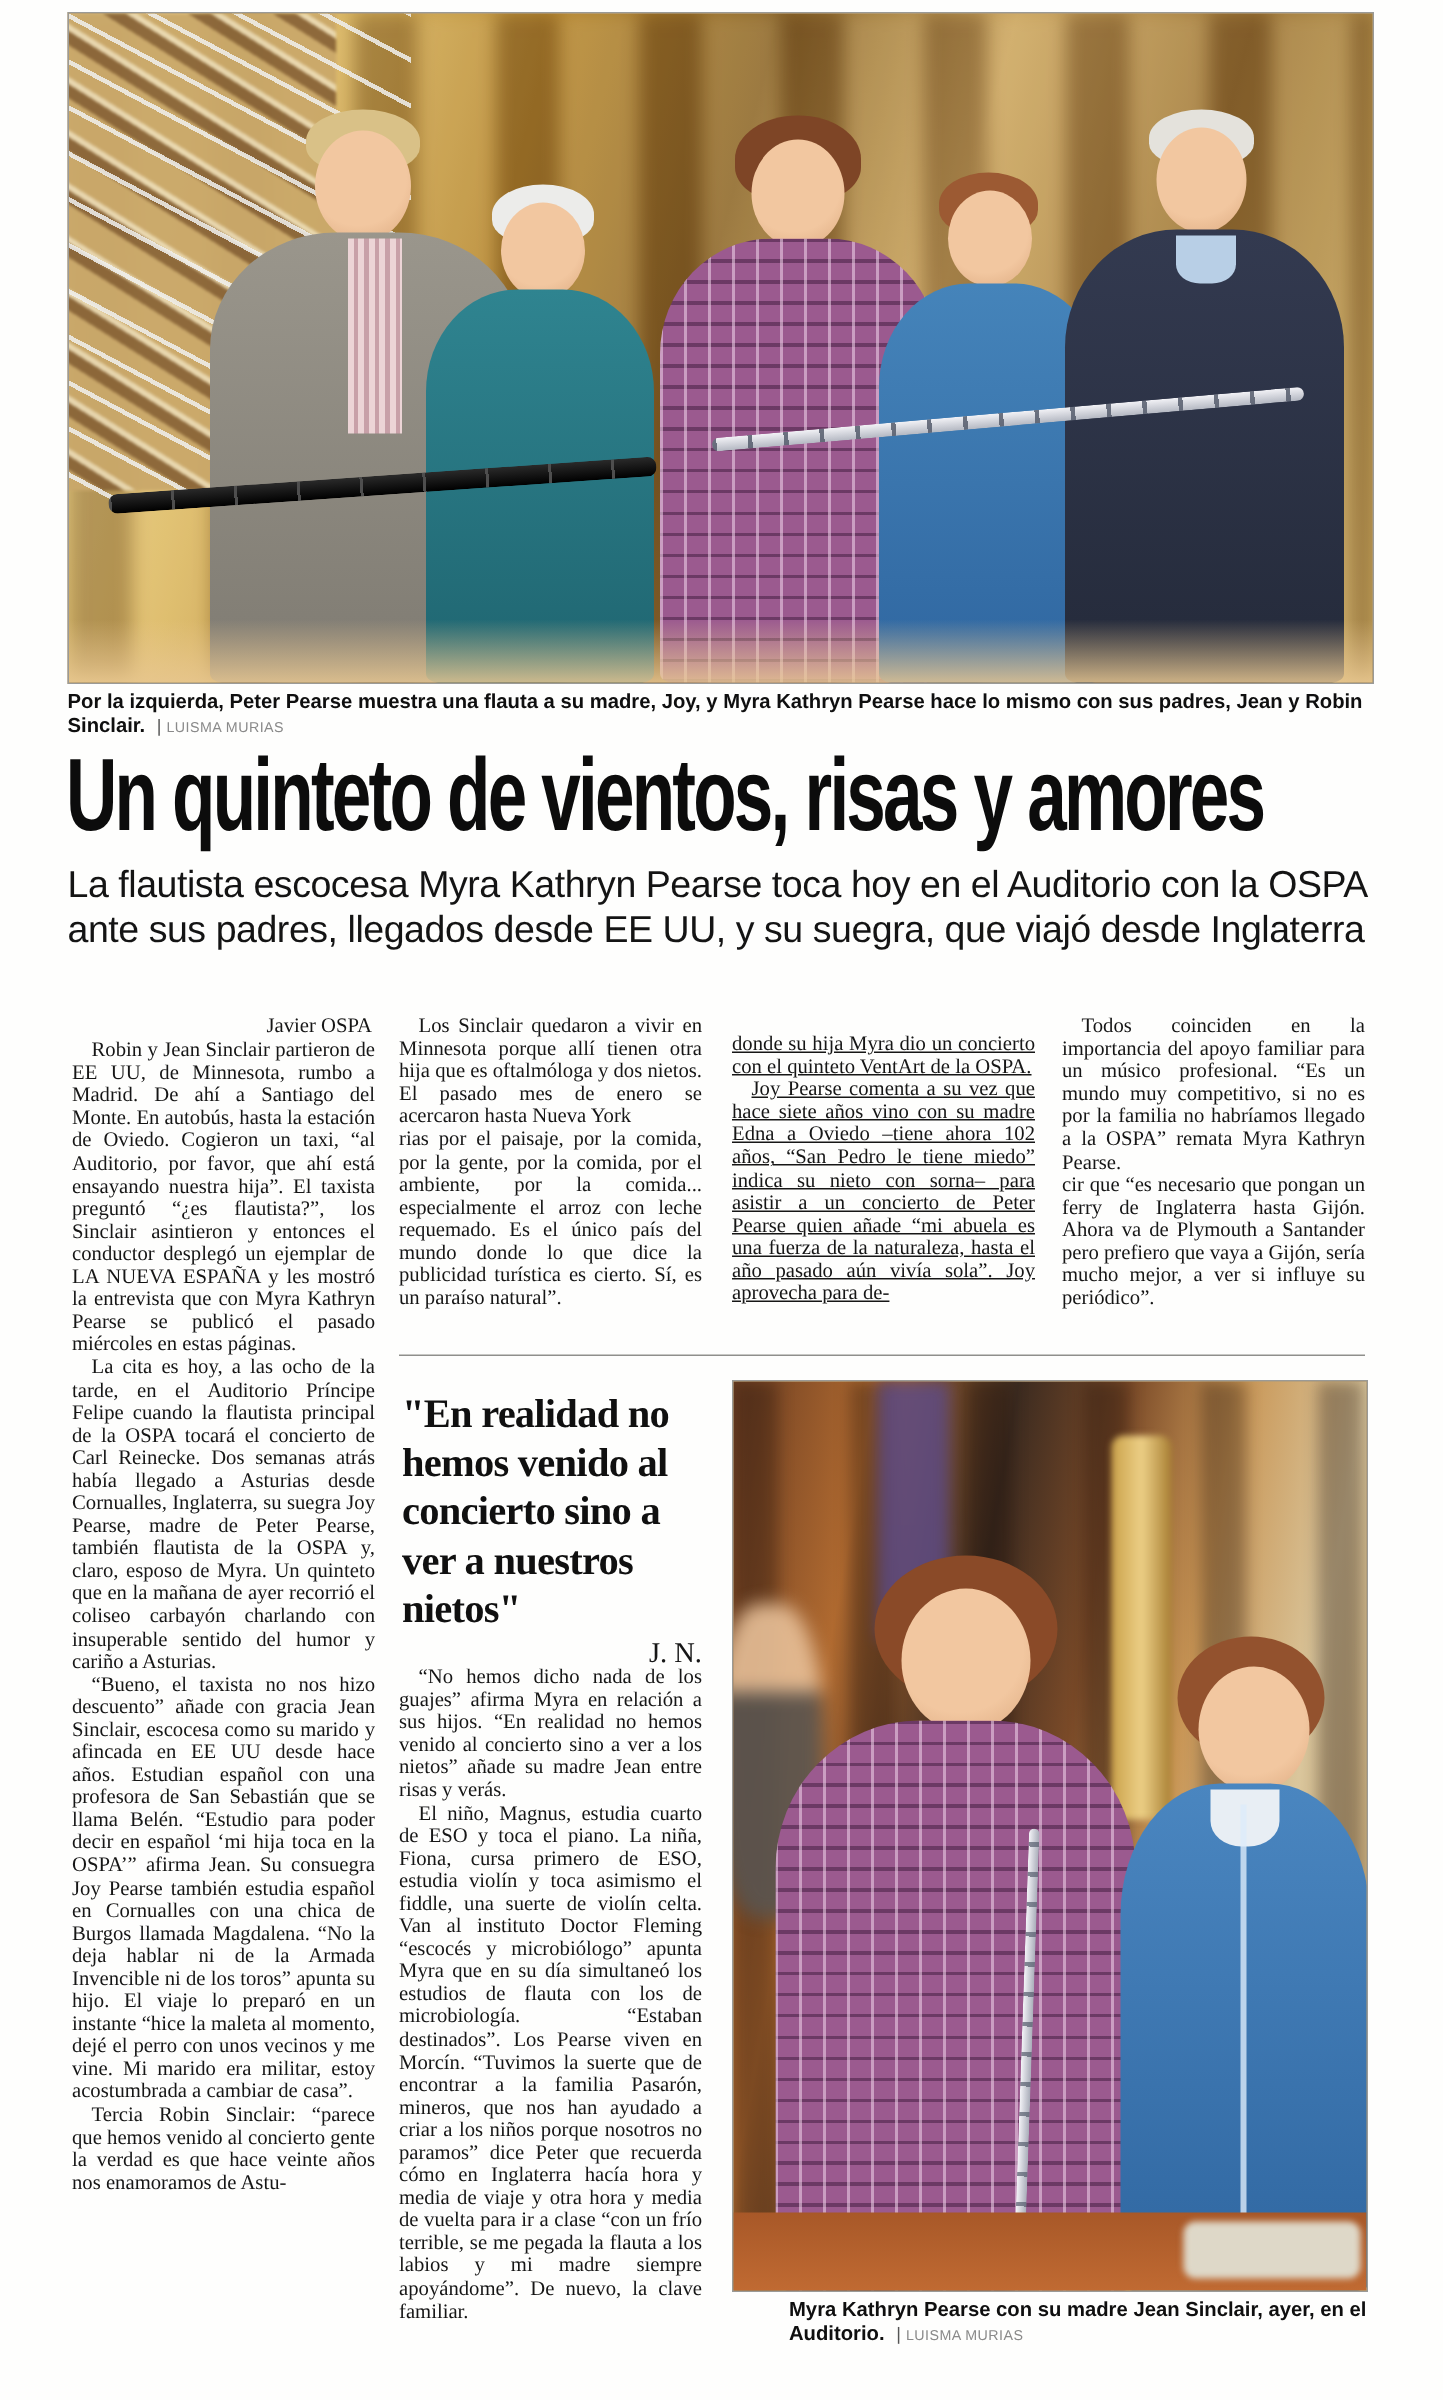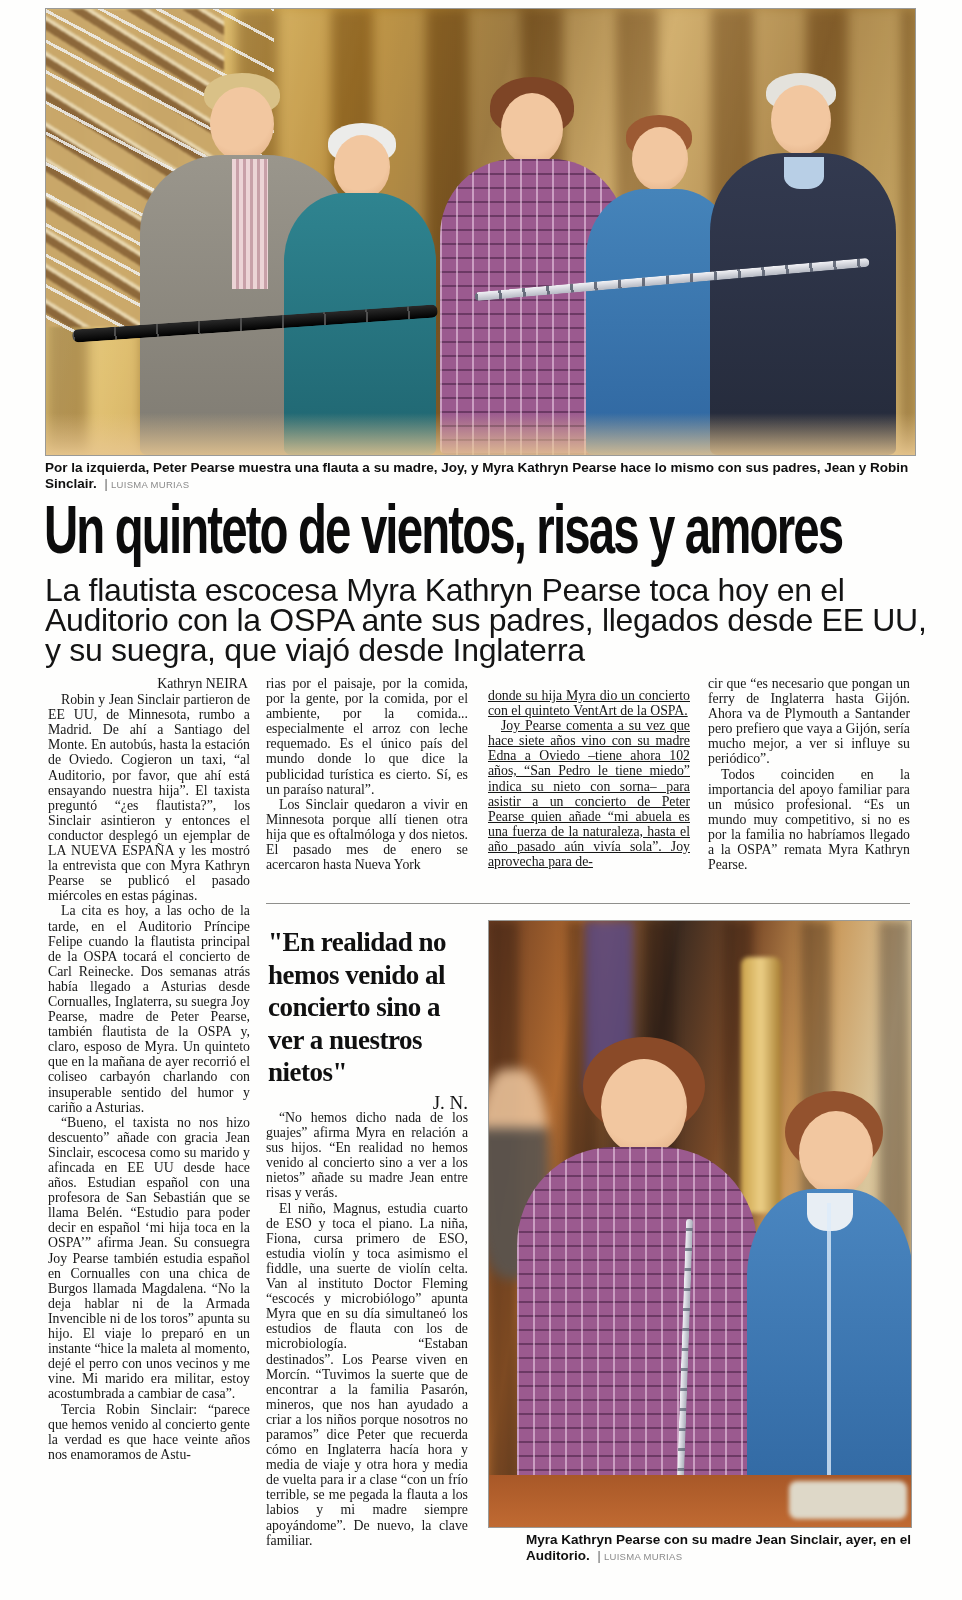--- a/index.html
+++ b/index.html
@@ -48,21 +48,21 @@
   #cap1{left:45px;top:460px;width:871px;}
   #cap2{left:486px;top:1532px;width:430px;margin-left:40px;}
   .credit{font-weight:normal;font-size:9.5px;color:#8a8a8a;letter-spacing:.3px;text-align:center;}
   .credit .sep{color:#555;margin:0 3px 0 4px;font-size:12px;}
 
   
   #headline{position:absolute;left:44px;top:490px;margin:0;white-space:nowrap;
             font-family:"Liberation Sans",sans-serif;font-weight:bold;font-size:64px;
             letter-spacing:-2.5px;color:#0c0c0c;transform:scale(.74,1.07);transform-origin:0 0;}
   #subhead{position:absolute;left:45px;top:575px;width:884px;margin:0;
-           font-family:"Liberation Sans",sans-serif;font-weight:normal;font-size:32px;
+           font-family:"Liberation Sans",sans-serif;font-weight:normal;font-size:25px;
            line-height:30px;letter-spacing:-.3px;color:#141414;}
 
   
   .col{position:absolute;width:202px;font-size:13.8px;line-height:15.1px;text-align:justify;
        hyphens:auto;-webkit-hyphens:auto;}
   #col1{left:48px;top:676px;}
   #col2top{left:266px;top:676px;}
   #col3{left:488px;top:688px;text-decoration:underline;}
   #col4{left:708px;top:676px;}
   #col2bottom{left:266px;top:1110px;font-family:Liberation Serif, serif;}
@@ -124,44 +124,44 @@
 
   <div class="photo-caption" id="cap1">
     <span>Por la izquierda, Peter Pearse muestra una flauta a su madre, Joy, y Myra Kathryn Pearse hace lo mismo con sus padres, Jean y Robin Sinclair.</span>
     <span class="credit"><span class="sep">|</span><span>LUISMA MURIAS</span></span>
   </div>
 
   <h1 id="headline">Un quinteto de vientos, risas y amores</h1>
   <h2 id="subhead">La flautista escocesa Myra Kathryn Pearse toca hoy en el Auditorio con la OSPA ante sus padres, llegados desde EE UU, y su suegra, que viajó desde Inglaterra</h2>
 
   <div class="col" id="col1">
-    <div class="byline">Kathryn NEIRA</div>
+    <div class="byline">Javier OSPA</div>
     <div>
         <p class="para ind">Robin y Jean Sinclair partieron de EE UU, de Minnesota, rumbo a Madrid. De ahí a Santiago del Monte. En autobús, hasta la estación de Oviedo. Cogieron un taxi, “al Auditorio, por favor, que ahí está ensayando nuestra hija”. El taxista preguntó “¿es flautista?”, los Sinclair asintieron y entonces el conductor desplegó un ejemplar de LA NUEVA ESPAÑA y les mostró la entrevista que con Myra Kathryn Pearse se publicó el pasado miércoles en estas páginas.</p>
         <p class="para ind">La cita es hoy, a las ocho de la tarde, en el Auditorio Príncipe Felipe cuando la flautista principal de la OSPA tocará el concierto de Carl Reinecke. Dos semanas atrás había llegado a Asturias desde Cornualles, Inglaterra, su suegra Joy Pearse, madre de Peter Pearse, también flautista de la OSPA y, claro, esposo de Myra. Un quinteto que en la mañana de ayer recorrió el coliseo carbayón charlando con insuperable sentido del humor y cariño a Asturias.</p>
         <p class="para ind">“Bueno, el taxista no nos hizo descuento” añade con gracia Jean Sinclair, escocesa como su marido y afincada en EE UU desde hace años. Estudian español con una profesora de San Sebastián que se llama Belén. “Estudio para poder decir en español ‘mi hija toca en la OSPA’” afirma Jean. Su consuegra Joy Pearse también estudia español en Cornualles con una chica de Burgos llamada Magdalena. “No la deja hablar ni de la Armada Invencible ni de los toros” apunta su hijo. El viaje lo preparó en un instante “hice la maleta al momento, dejé el perro con unos vecinos y me vine. Mi marido era militar, estoy acostumbrada a cambiar de casa”.</p>
         <p class="para ind">Tercia Robin Sinclair: “parece que hemos venido al concierto gente la verdad es que hace veinte años nos enamoramos de Astu-</p>
       </div>
   </div>
   <div class="col" id="col2top">
     <div>
+        <p class="para ind">Los Sinclair quedaron a vivir en Minnesota porque allí tienen otra hija que es oftalmóloga y dos nietos. El pasado mes de enero se acercaron hasta Nueva York</p>
         <p class="para">rias por el paisaje, por la comida, por la gente, por la comida, por el ambiente, por la comida... especialmente el arroz con leche requemado. Es el único país del mundo donde lo que dice la publicidad turística es cierto. Sí, es un paraíso natural”.</p>
-        <p class="para ind">Los Sinclair quedaron a vivir en Minnesota porque allí tienen otra hija que es oftalmóloga y dos nietos. El pasado mes de enero se acercaron hasta Nueva York</p>
       </div>
   </div>
   <div class="col" id="col3">
     <div>
         <p class="para">donde su hija Myra dio un concierto con el quinteto VentArt de la OSPA.</p>
         <p class="para ind">Joy Pearse comenta a su vez que hace siete años vino con su madre Edna a Oviedo –tiene ahora 102 años, “San Pedro le tiene miedo” indica su nieto con sorna– para asistir a un concierto de Peter Pearse quien añade “mi abuela es una fuerza de la naturaleza, hasta el año pasado aún vivía sola”. Joy aprovecha para de-</p>
       </div>
   </div>
   <div class="col" id="col4">
     <div>
+        <p class="para ind">Todos coinciden en la importancia del apoyo familiar para un músico profesional. “Es un mundo muy competitivo, si no es por la familia no habríamos llegado a la OSPA” remata Myra Kathryn Pearse.</p>
         <p class="para">cir que “es necesario que pongan un ferry de Inglaterra hasta Gijón. Ahora va de Plymouth a Santander pero prefiero que vaya a Gijón, sería mucho mejor, a ver si influye su periódico”.</p>
-        <p class="para ind">Todos coinciden en la importancia del apoyo familiar para un músico profesional. “Es un mundo muy competitivo, si no es por la familia no habríamos llegado a la OSPA” remata Myra Kathryn Pearse.</p>
       </div>
   </div>
 
   <div class="rule"></div>
 
   <p id="pullquote">"En realidad no hemos venido al concierto sino a ver a nuestros nietos"</p>
   <div id="pq-byline">J. N.</div>
 
   <div class="col" id="col2bottom">
     <div>

